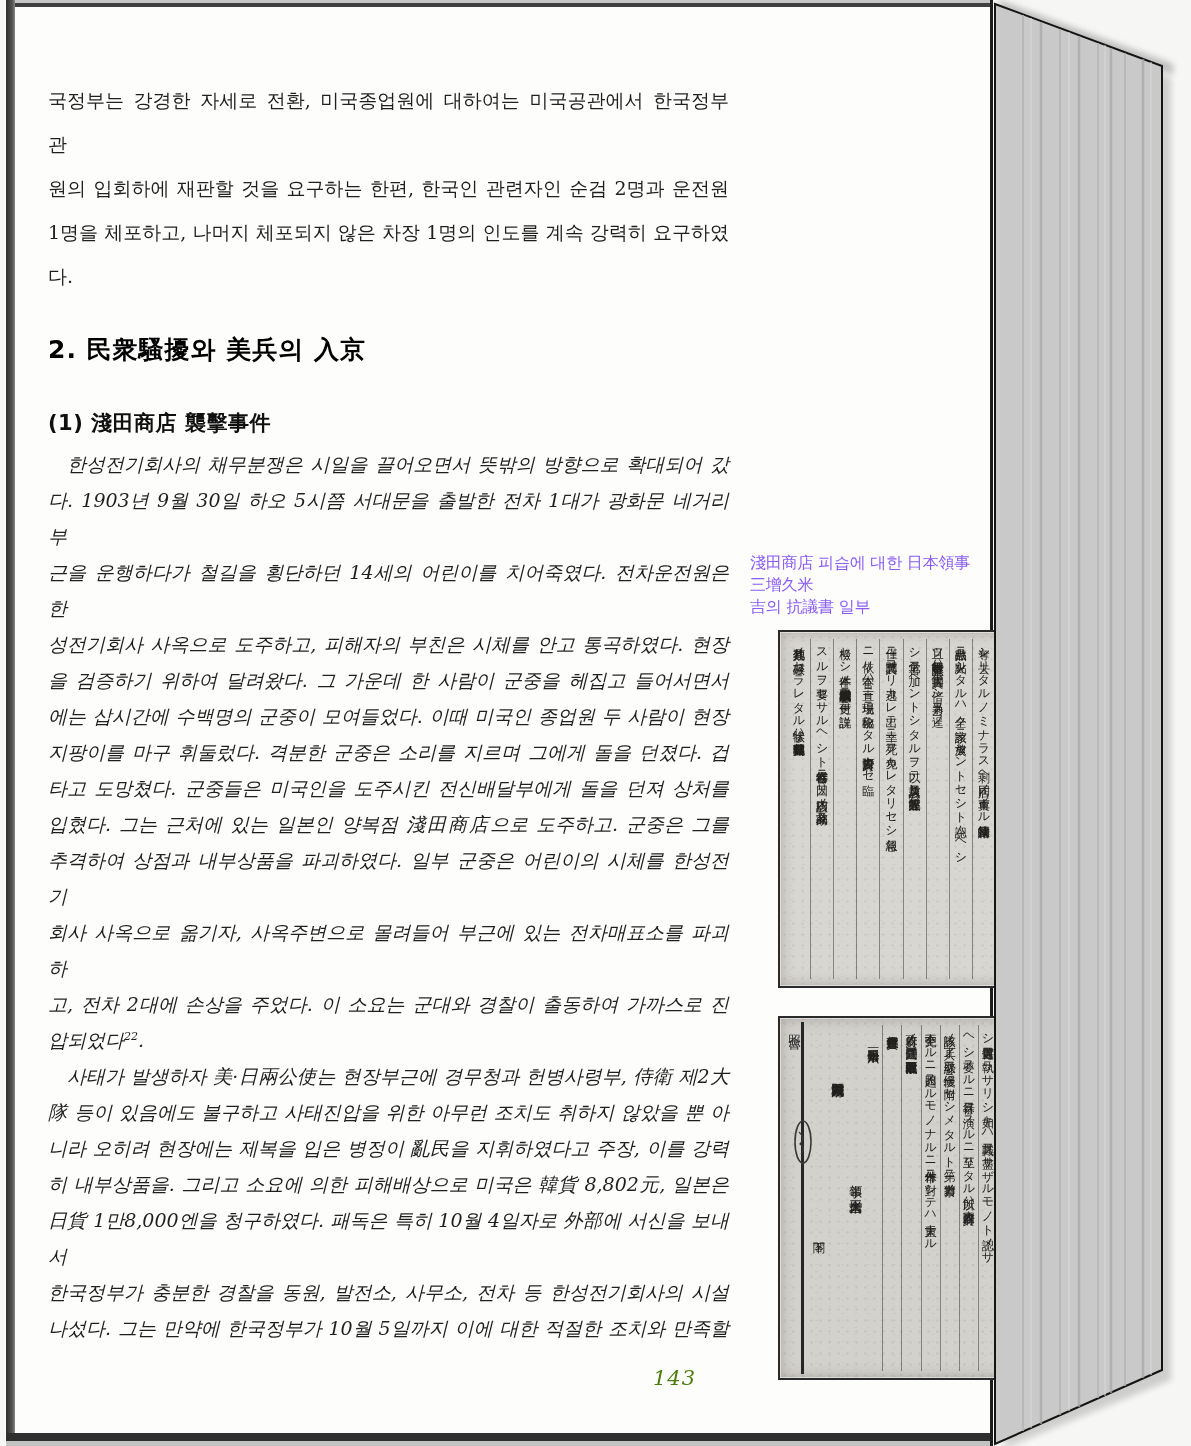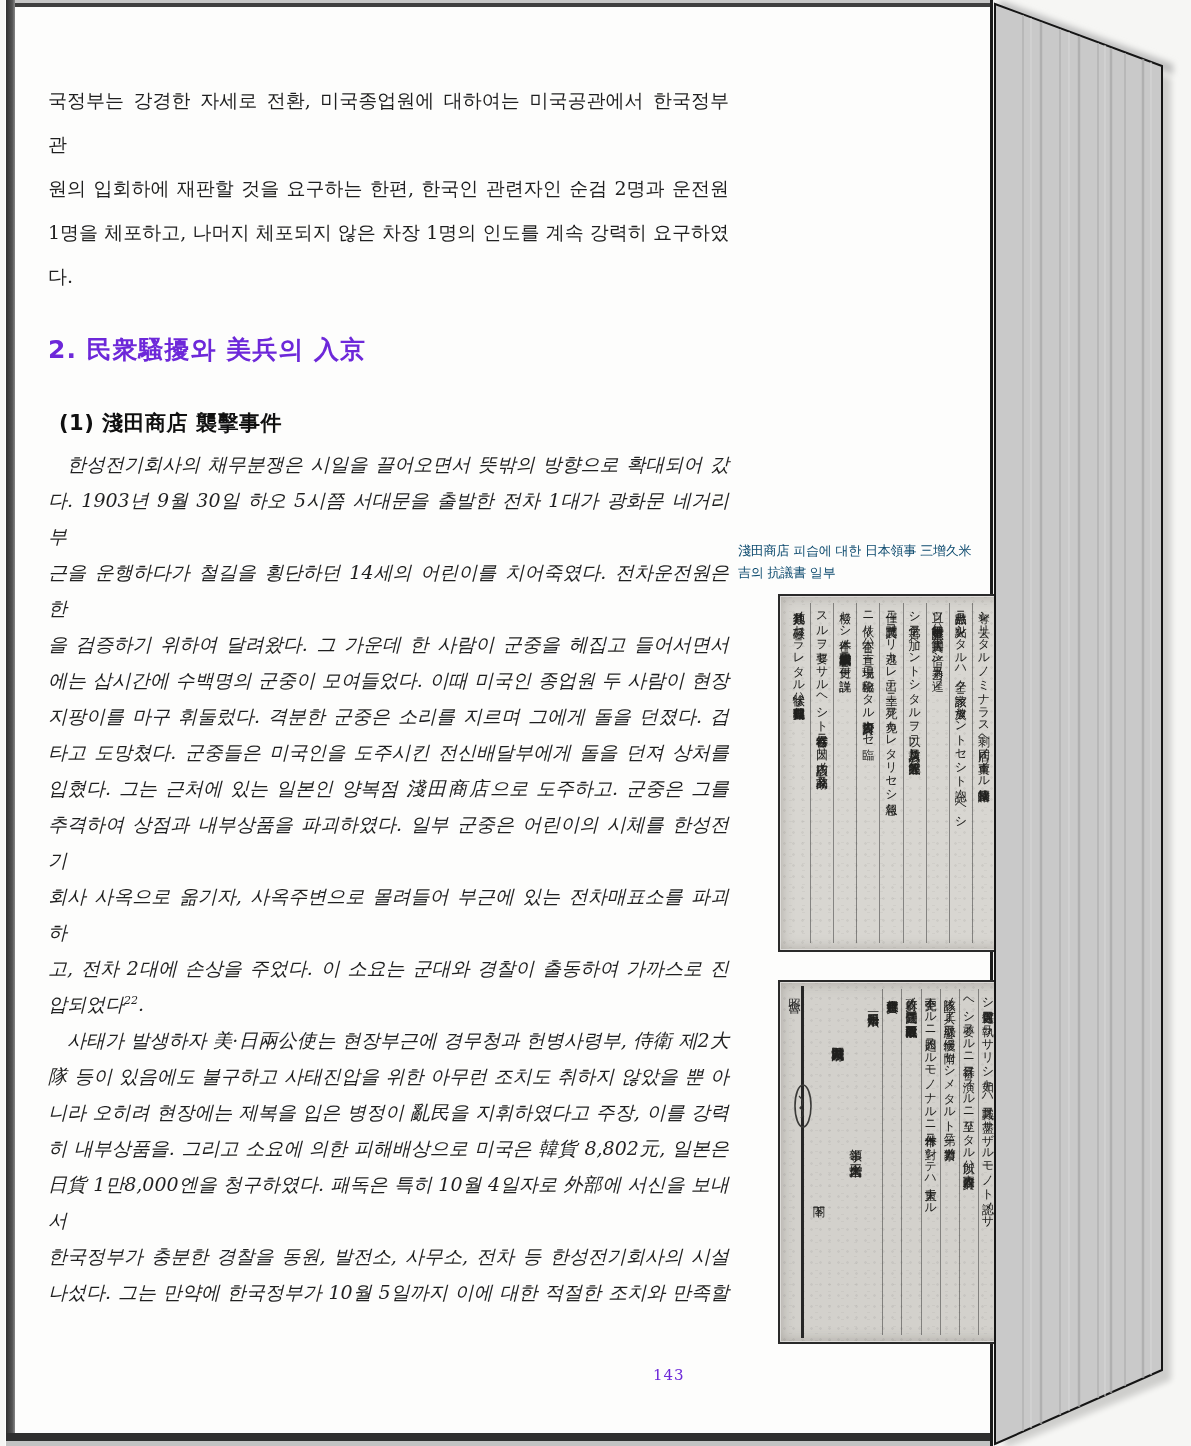--- a/index.html
+++ b/index.html
@@ -16,30 +16,30 @@
   .strip-right{left:985px;top:0;width:3px;height:1446px;background:#1d1d1d;}
 
   .content{position:absolute;left:43px;top:0;width:681px;}
   .il,.bl{color:#1f1f1f;text-align:justify;text-align-last:justify;}
   .il{font-size:19px;line-height:44px;}
   .bl{font-size:19px;line-height:36px;font-style:italic;}
   .il.last,.bl.last{text-align-last:left;}
   .il.ind,.bl.ind{text-indent:19px;}
   .bl sup{font-size:11px;line-height:0;vertical-align:super;}
   .intro{margin-top:78px;}
-  .sec{font-family:"DejaVu Sans","Liberation Sans",sans-serif;font-weight:bold;color:#6d28d9;
+  .sec{font-family:"DejaVu Sans","Liberation Sans",sans-serif;font-weight:bold;color:#000000;
        font-size:25px;line-height:28px;margin:38px 0 0 0;letter-spacing:1px;}
   .sub{font-family:"DejaVu Sans","Liberation Sans",sans-serif;font-weight:bold;color:#101010;
-       font-size:21px;line-height:24px;margin:47px 0 0 11px;letter-spacing:.5px;}
+       font-size:21px;line-height:24px;margin:47px 0 0 0;letter-spacing:.5px;}
   .bodytext{margin-top:11px;}
-  .pageno{position:absolute;left:648px;top:1366px;font-size:15px;color:#6d28d9;letter-spacing:1px;}
+  .pageno{position:absolute;left:648px;top:1366px;font-size:21px;color:#4d7c0f;letter-spacing:1px;font-style:italic;}
 
   
   .figures{position:absolute;left:733px;top:540px;width:252px;}
-  .cap{margin:0;font-size:13px;line-height:22px;color:#0c4a6e;letter-spacing:-.2px;
+  .cap{margin:12px;font-size:16px;line-height:22px;color:#8b5cf6;letter-spacing:-.2px;
        font-family:"DejaVu Sans","Liberation Sans",sans-serif;}
   .doc{position:relative;box-sizing:border-box;border:2px solid #2a2a2a;overflow:hidden;
        background:
          radial-gradient(rgba(0,0,0,.05) 1px,transparent 1.4px),
          radial-gradient(rgba(0,0,0,.04) 1px,transparent 1.2px),
          #d8d6d1;
        background-size:9px 11px,13px 7px;background-position:0 0,4px 5px;
        box-shadow:inset 0 0 0 1px rgba(255,255,255,.5), inset 0 0 14px rgba(80,75,65,.35);}
   .doc1{width:248px;height:358px;margin-top:10px;}
   .doc2{width:248px;height:364px;margin-top:28px;background-color:#d3d1cc;}
@@ -78,20 +78,21 @@
           <div class="il">원의 입회하에 재판할 것을 요구하는 한편, 한국인 관련자인 순검 2명과 운전원</div>
           <div class="il">1명을 체포하고, 나머지 체포되지 않은 차장 1명의 인도를 계속 강력히 요구하였</div>
           <div class="il last">다.</div>
         </div>
       <h1 class="sec">2. 民衆騷擾와 美兵의 入京</h1>
       <h2 class="sub">(1) 淺田商店 襲擊事件</h2>
       <div class="bodytext" id="bodyLines">
           <div class="bl ind">한성전기회사의 채무분쟁은 시일을 끌어오면서 뜻밖의 방향으로 확대되어 갔</div>
           <div class="bl">다. 1903년 9월 30일 하오 5시쯤 서대문을 출발한 전차 1대가 광화문 네거리 부</div>
           <div class="bl">근을 운행하다가 철길을 횡단하던 14세의 어린이를 치어죽였다. 전차운전원은 한</div>
+          <div class="bl">성전기회사 사옥으로 도주하고, 피해자의 부친은 시체를 안고 통곡하였다. 현장</div>
           <div class="bl">을 검증하기 위하여 달려왔다. 그 가운데 한 사람이 군중을 헤집고 들어서면서</div>
           <div class="bl">에는 삽시간에 수백명의 군중이 모여들었다. 이때 미국인 종업원 두 사람이 현장</div>
           <div class="bl">지팡이를 마구 휘둘렀다. 격분한 군중은 소리를 지르며 그에게 돌을 던졌다. 겁</div>
           <div class="bl">타고 도망쳤다. 군중들은 미국인을 도주시킨 전신배달부에게 돌을 던져 상처를</div>
           <div class="bl">입혔다. 그는 근처에 있는 일본인 양복점 淺田商店으로 도주하고. 군중은 그를</div>
           <div class="bl">추격하여 상점과 내부상품을 파괴하였다. 일부 군중은 어린이의 시체를 한성전기</div>
           <div class="bl">회사 사옥으로 옮기자, 사옥주변으로 몰려들어 부근에 있는 전차매표소를 파괴하</div>
           <div class="bl">고, 전차 2대에 손상을 주었다. 이 소요는 군대와 경찰이 출동하여 가까스로 진</div>
           <div class="bl last">압되었다<sup>22</sup>.</div>
           <div class="bl ind">사태가 발생하자 美·日兩公使는 현장부근에 경무청과 헌병사령부, 侍衛 제2大</div>

